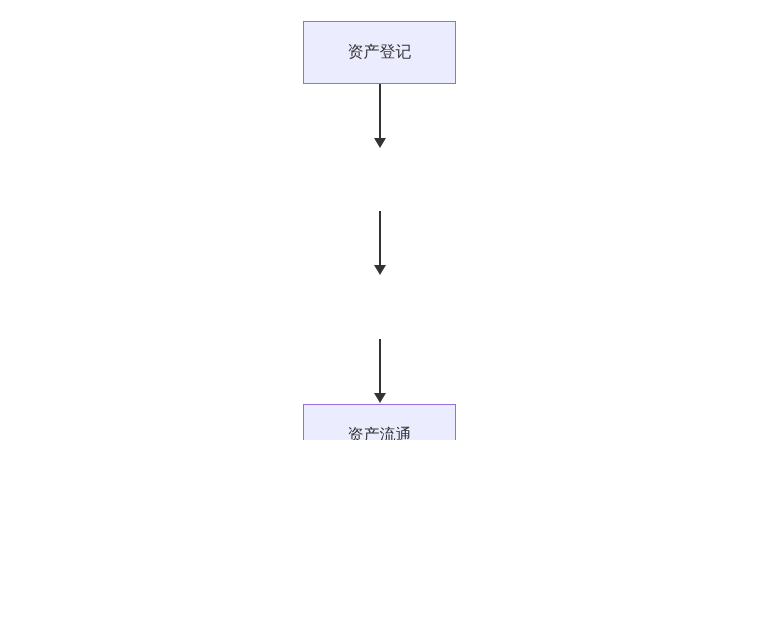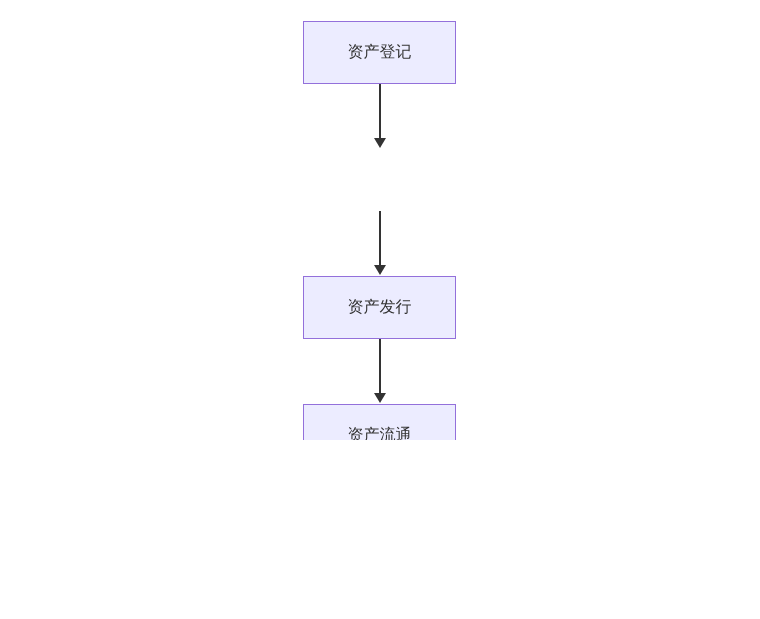--- a/index.html
+++ b/index.html
@@ -75,23 +75,20 @@
     <div class="arrow-line"></div>
     <div class="arrow-head"></div>
   </div>
 
 
   <div class="arrow arrow-2">
     <div class="arrow-line"></div>
     <div class="arrow-head"></div>
   </div>
 
-  <div class="node node-3">
-    <span>资产发行</span>
-  </div>
 
   <div class="arrow arrow-3">
     <div class="arrow-line"></div>
     <div class="arrow-head"></div>
   </div>
 
   <div class="node node-4">
     <span>资产流通</span>
   </div>
 

